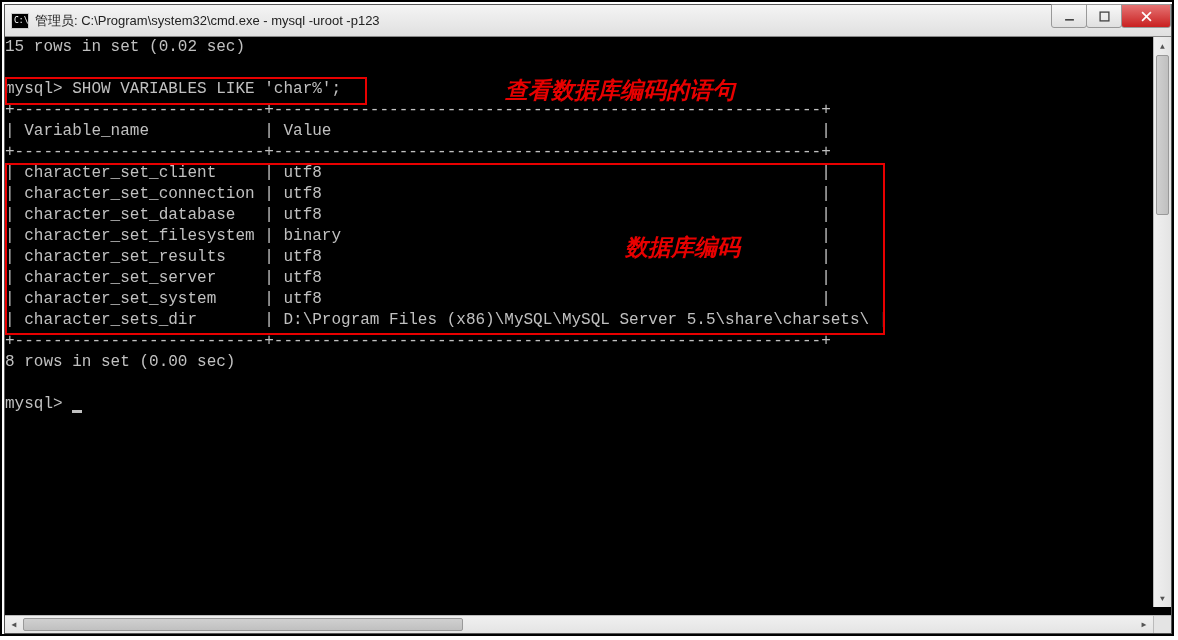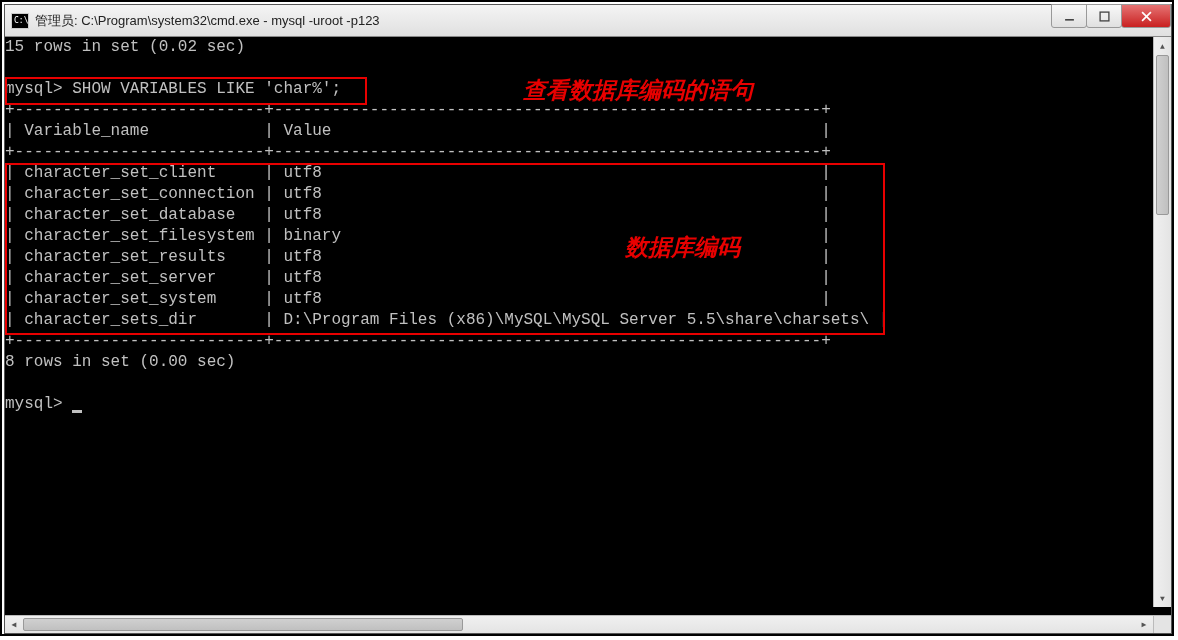--- a/index.html
+++ b/index.html
@@ -242,21 +242,21 @@
 <span>| character_set_server     | utf8                                                    |</span>
 <span>| character_set_system     | utf8                                                    |</span>
 <span>| character_sets_dir       | D:\Program Files (x86)\MySQL\MySQL Server 5.5\share\charsets\ |</span>
 <span>+--------------------------+---------------------------------------------------------+</span>
 <span>8 rows in set (0.00 sec)</span>
 <span></span>
 <span>mysql&gt; </span><span class="cursor"></span></div>
 
       <div class="redbox" style="left:0px; top:40px; width:362px; height:28px;"></div>
       <div class="redbox" style="left:0px; top:126px; width:880px; height:172px;"></div>
-      <div class="annotation" style="left:518px; top:43px;">查看数据库编码的语句</div>
+      <div class="annotation" style="left:500px; top:43px;">查看数据库编码的语句</div>
       <div class="annotation" style="left:620px; top:200px;">数据库编码</div>
     </div>
 
     <div class="scrollbar-v">
       <div class="arrow up">▲</div>
       <div class="thumb"></div>
       <div class="arrow down">▼</div>
     </div>
     <div class="scrollbar-h">
       <div class="arrow left">◀</div>

